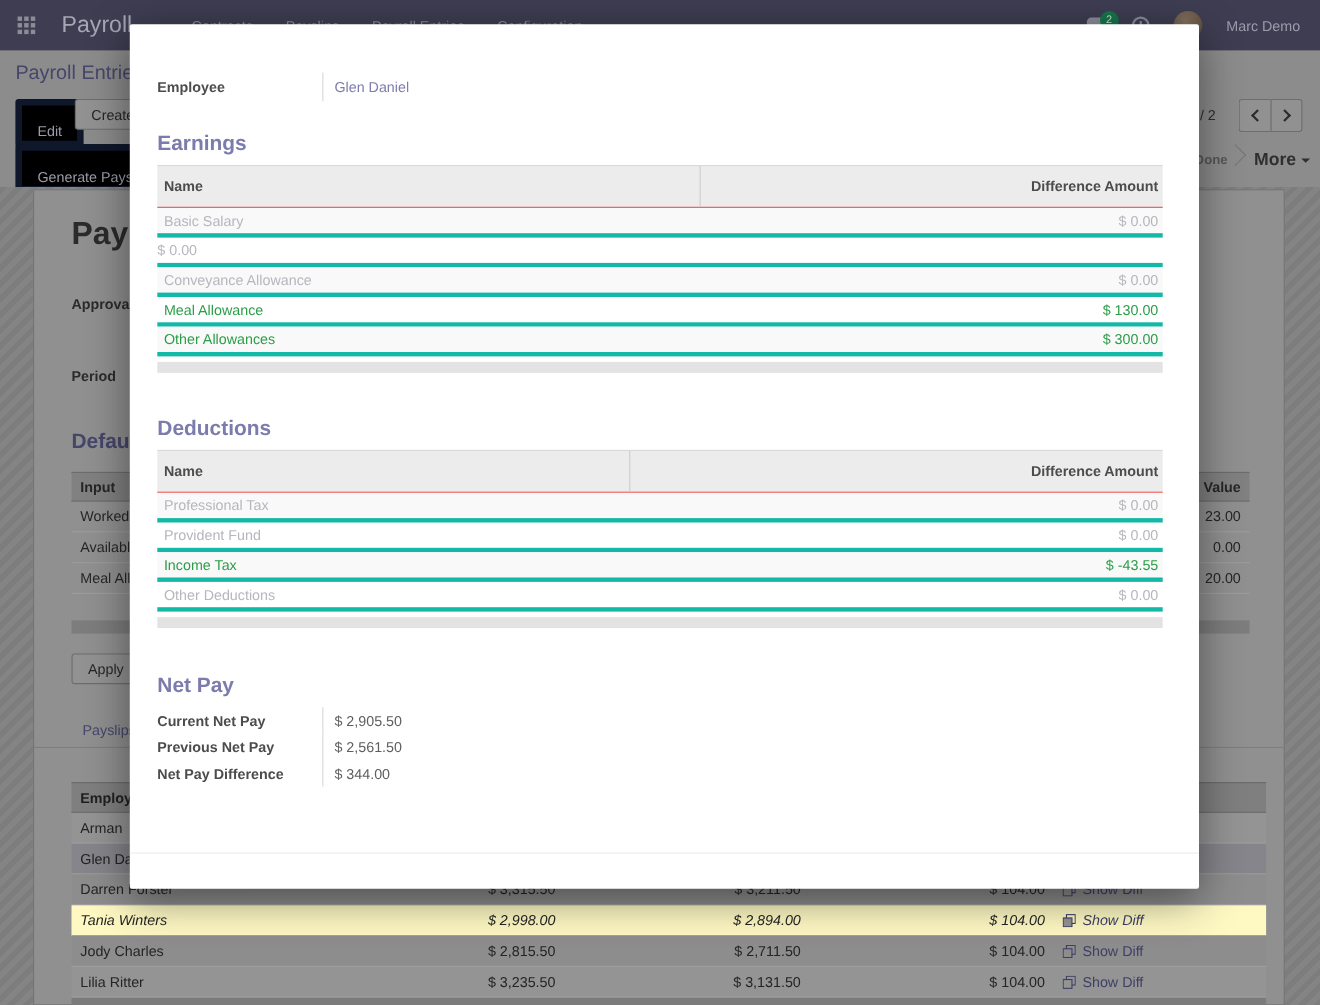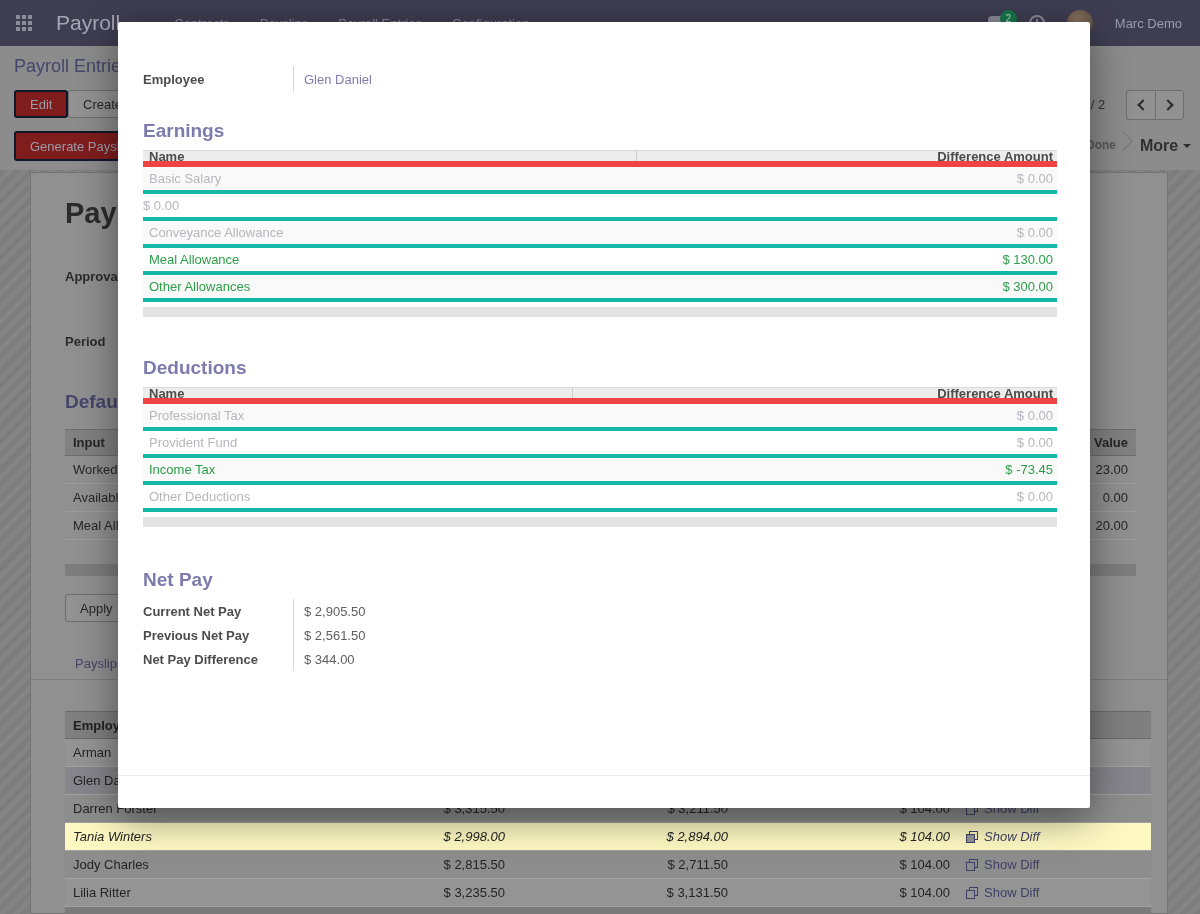--- a/index.html
+++ b/index.html
@@ -18,21 +18,21 @@
   .msg-bubble { width:19px; height:14px; background:#8b8b98; border-radius:4px; }
   .badge { position:absolute; left:12px; top:-6px; min-width:17px; height:17px; border-radius:9px; background:#15754a; color:#c3ddcd; font-size:10px; display:flex; align-items:center; justify-content:center; padding:0 4px; }
   .clock { width:16px; height:16px; border:2px solid #8b8b98; border-radius:50%; position:relative; }
   .clock:after { content:""; position:absolute; left:5px; top:2px; width:2px; height:5px; background:#8b8b98; }
   .avatar { width:26px; height:26px; border-radius:50%; background:radial-gradient(circle at 40% 35%, #83705c 0%, #6b5a4a 55%, #4e4338 100%); }
   .user-name { font-size:13px; color:#9c9cab; }
 
   
   .control-panel { position:absolute; left:0; top:46px; width:1200px; height:126px; background:#8c8c8c; }
   .breadcrumb { position:absolute; left:14px; top:10px; font-size:18px; color:#46466b; white-space:nowrap; }
-  .btn-dim-primary { background:#7f1d1d; color:#9b9bab; border:2px solid #0f172a; border-radius:3px; font-size:13px; height:28px; padding:1px 14px; cursor:pointer; font-family:inherit; }
+  .btn-dim-primary { background:#000000; color:#9b9bab; border:6px solid #0f172a; border-radius:3px; font-size:13px; height:28px; padding:16px 14px; cursor:pointer; font-family:inherit; }
   .btn-dim-default { background:#929292; color:#262626; border:1px solid #6d6d6d; border-radius:3px; font-size:13px; height:28px; padding:0 14px; cursor:pointer; font-family:inherit; }
   .edit-btn { position:absolute; left:14px; top:44px; }
   .create-btn { position:absolute; left:68px; top:44px; }
   .pager-text { position:absolute; left:1080px; top:51px; font-size:13px; color:#2e2e2e; }
   .pager-group { position:absolute; left:1126px; top:44px; display:flex; }
   .pager-btn { width:29px; height:30px; background:#919191; border:1px solid #6d6d6d; display:flex; align-items:center; justify-content:center; cursor:pointer; }
   .pager-btn:first-child { border-radius:3px 0 0 3px; border-right:none; }
   .pager-btn:last-child { border-radius:0 3px 3px 0; }
   .chev { width:8px; height:8px; border-top:2px solid #2b2b2b; border-right:2px solid #2b2b2b; }
   .chev.left { transform:rotate(-135deg); margin-left:3px; }
@@ -78,21 +78,21 @@
   .modal-header { height:45px; border-bottom:1px solid #e5e5e5; display:flex; align-items:center; padding:0 16px; }
   .modal-title { font-size:15px; font-weight:bold; color:#4c4c4c; }
   .modal-close { margin-left:auto; font-size:15px; color:#8a8a8a; cursor:pointer; line-height:1; }
   .modal-body { position:relative; padding:0 33px 0 25px; height:741px; }
   .field-row { display:flex; align-items:stretch; height:26px; margin-top:44px; font-size:13px; }
   .field-label { width:150px; font-weight:bold; color:#4c4c4c; display:flex; align-items:center; }
   .field-value { border-left:1px solid #d8d8d8; padding-left:10px; color:#7d7cab; display:flex; align-items:center; cursor:pointer; }
   .m-heading { font-size:19px; font-weight:bold; color:#7c7bad; }
   .mh-earn { margin-top:28px; } .mh-ded { margin-top:40px; } .mh-net { margin-top:42px; }
   .m-table { margin-top:8px; font-size:13px; }
-  .m-head { display:flex; height:17px; background:#ececec; border-top:1px solid #d9d9d9; border-bottom:6px solid #ef4444; align-items:center; font-weight:bold; color:#4c4c4c; }
+  .m-head { display:flex; height:39px; background:#ececec; border-top:1px solid #d9d9d9; border-bottom:1px solid #ef4444; align-items:center; font-weight:bold; color:#4c4c4c; }
   .m-head .cn { border-right:1px solid #cdcdcd; padding-left:6px; height:100%; display:flex; align-items:center; }
   .earn .cn { width:54%; } .ded .cn { width:47%; }
   .m-head .ca { flex:1; text-align:right; padding-right:4px; }
   .m-row { display:flex; height:27px; align-items:center; border-bottom:4px solid #14b8a6; color:#4c4c4c; }
   .m-row:nth-child(odd) { background:#f9f9f9; }
   .m-row .cn { flex:1; padding-left:6px; }
   .m-row .ca { text-align:right; padding-right:4px; }
   .m-row.muted { color:#b6b6be; }
   .m-row.pos { color:#2b9e48; }
   .m-footer { height:10px; background:#e3e3e3; margin-top:5px; }
@@ -316,21 +316,21 @@
           <div class="m-row muted">
             <div class="cn">Professional Tax</div>
             <div class="ca">$ 0.00</div>
           </div>
           <div class="m-row muted">
             <div class="cn">Provident Fund</div>
             <div class="ca">$ 0.00</div>
           </div>
           <div class="m-row pos">
             <div class="cn">Income Tax</div>
-            <div class="ca">$ -73.45</div>
+            <div class="ca">$ -43.55</div>
           </div>
           <div class="m-row muted">
             <div class="cn">Other Deductions</div>
             <div class="ca">$ 0.00</div>
           </div>
         </div>
         <div class="m-footer"></div>
       </div>
 
       <div class="m-heading mh-net">Net Pay</div>

